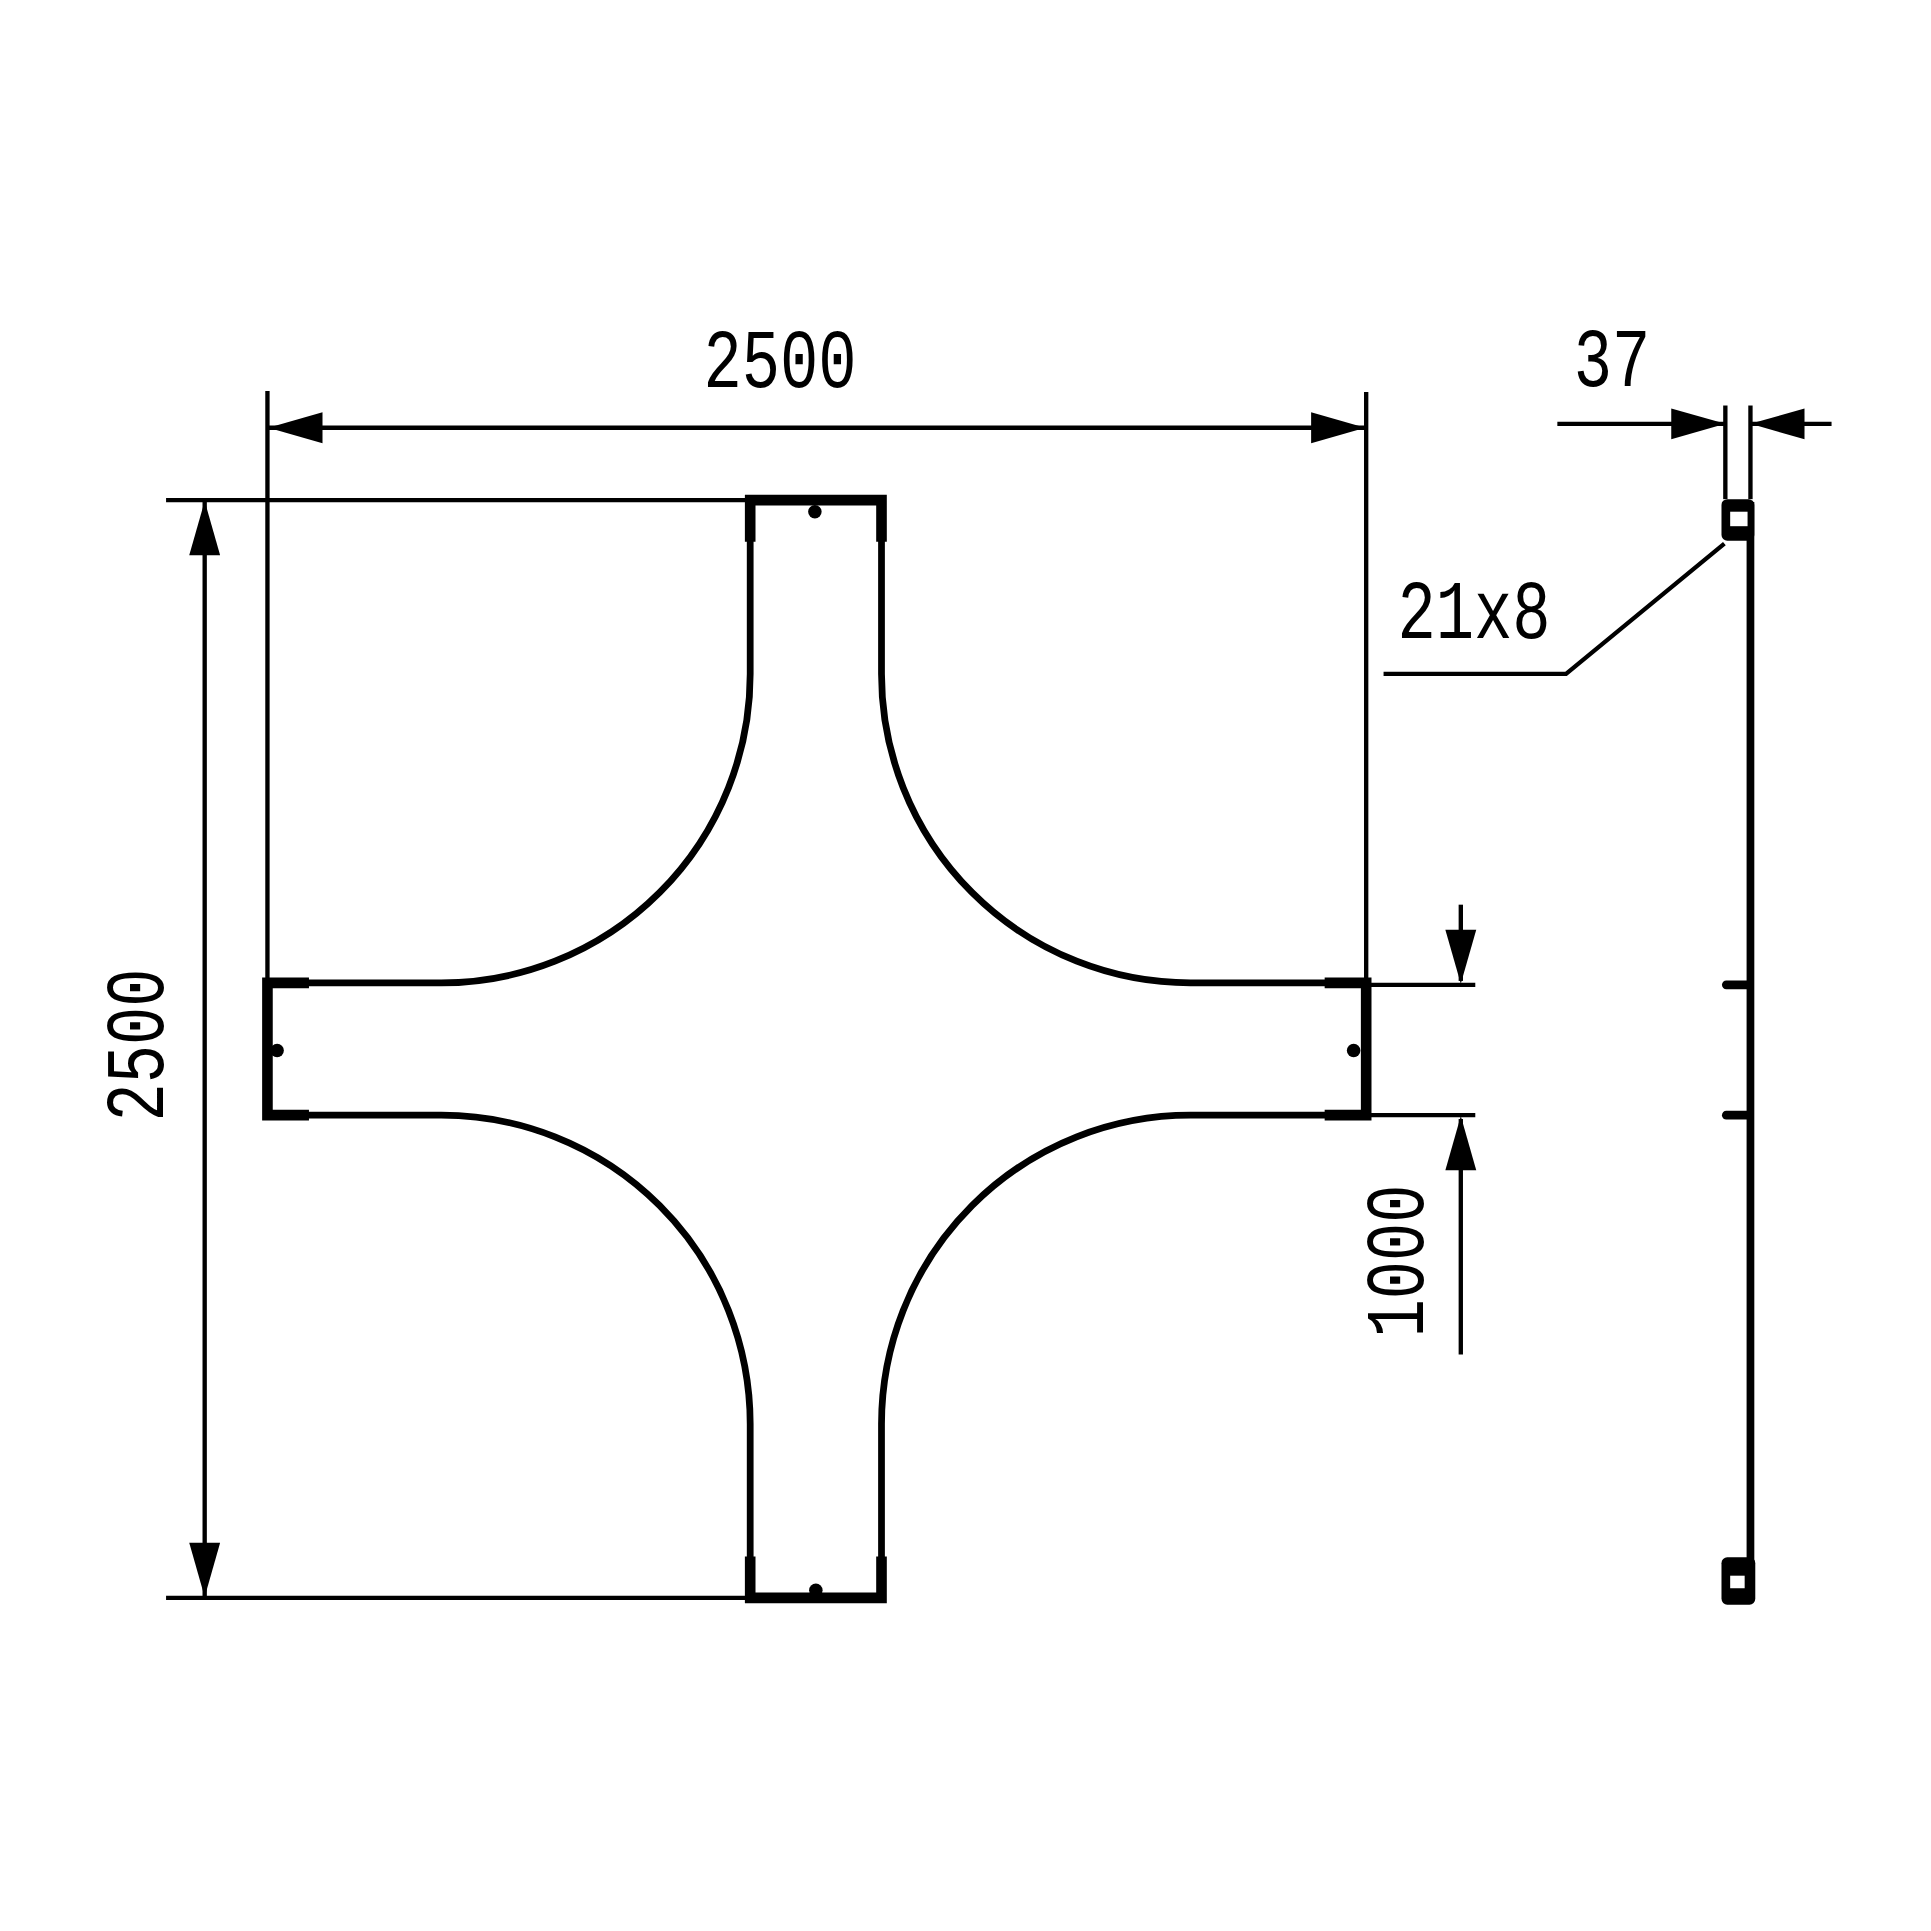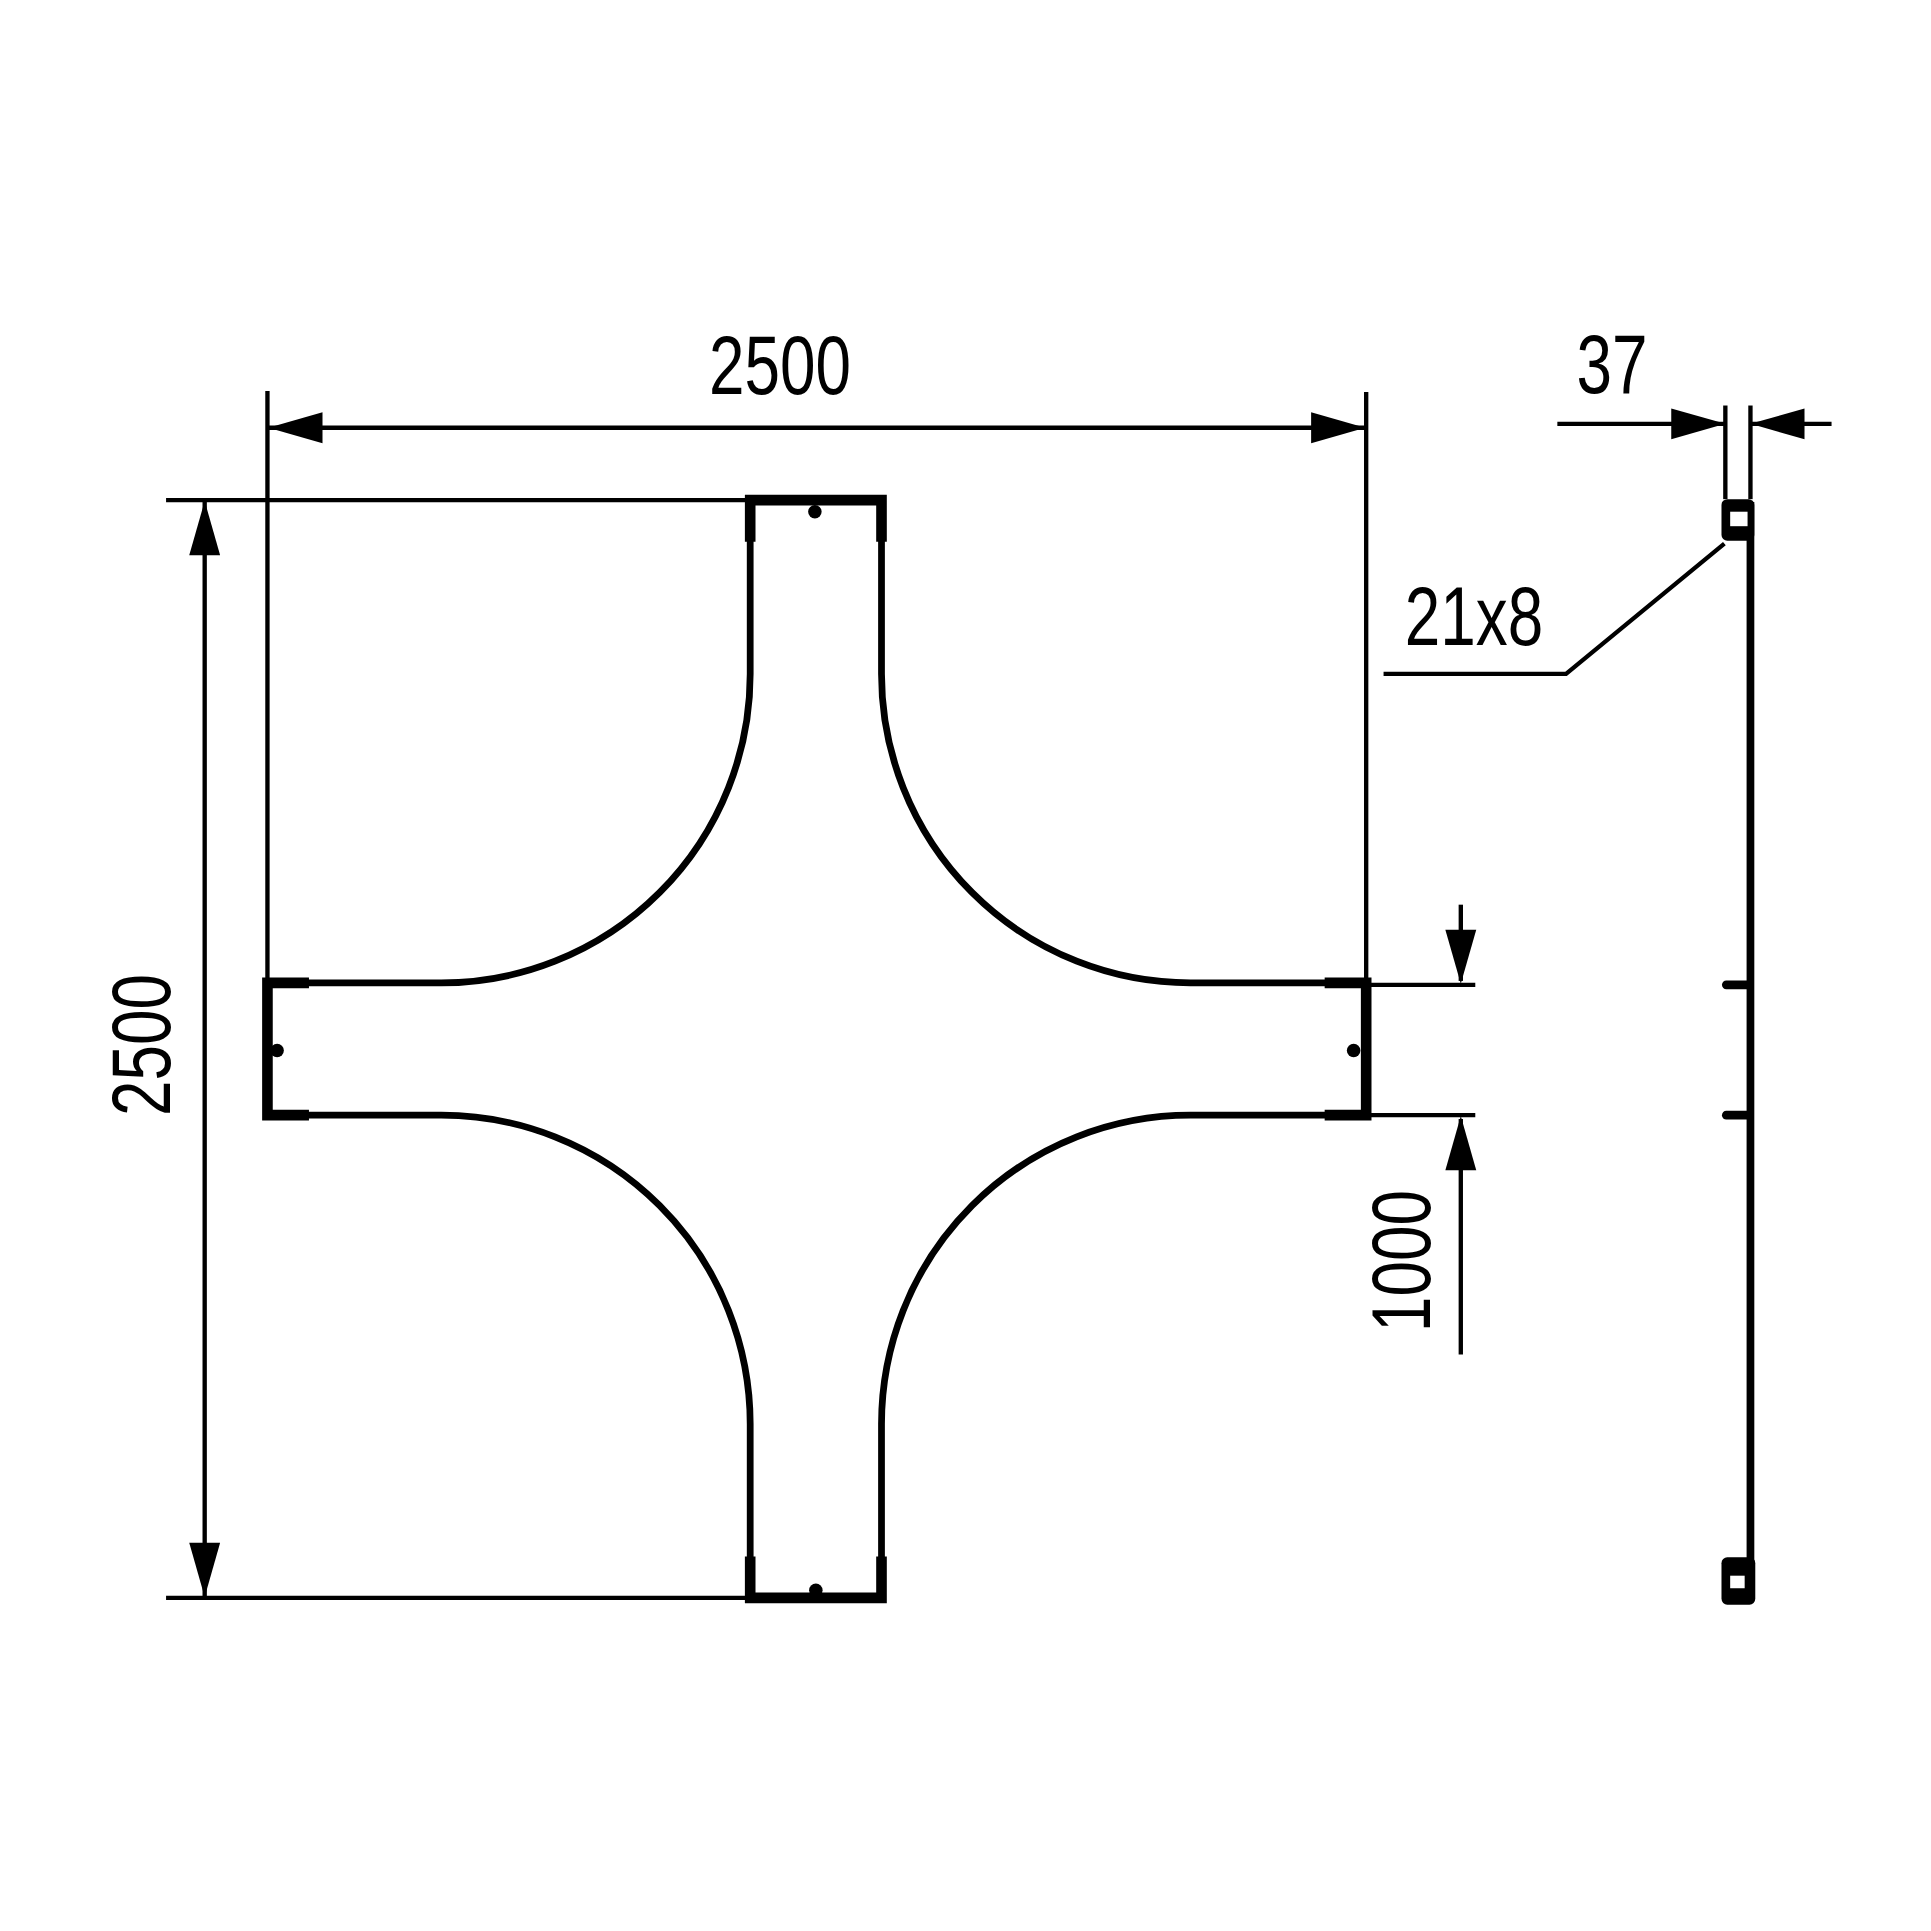--- a/index.html
+++ b/index.html
@@ -2,21 +2,21 @@
 <html><head>
 <meta charset="utf-8">
 <style>
   html, body { margin: 0; padding: 0; background: #ffffff; }
   #canvas {
     position: relative;
     width: 1931px;
     height: 1931px;
     background: #ffffff;
     overflow: hidden;
-    font-family: Liberation Sans, sans-serif;
+    font-family: Liberation Mono, monospace;
   }
   #drawing-svg { position: absolute; left: 0; top: 0; }
   .dim-label {
     position: absolute;
     font-size: 84px;
     line-height: 1;
     color: #000000;
     white-space: nowrap;
     transform-origin: center center;
   }

